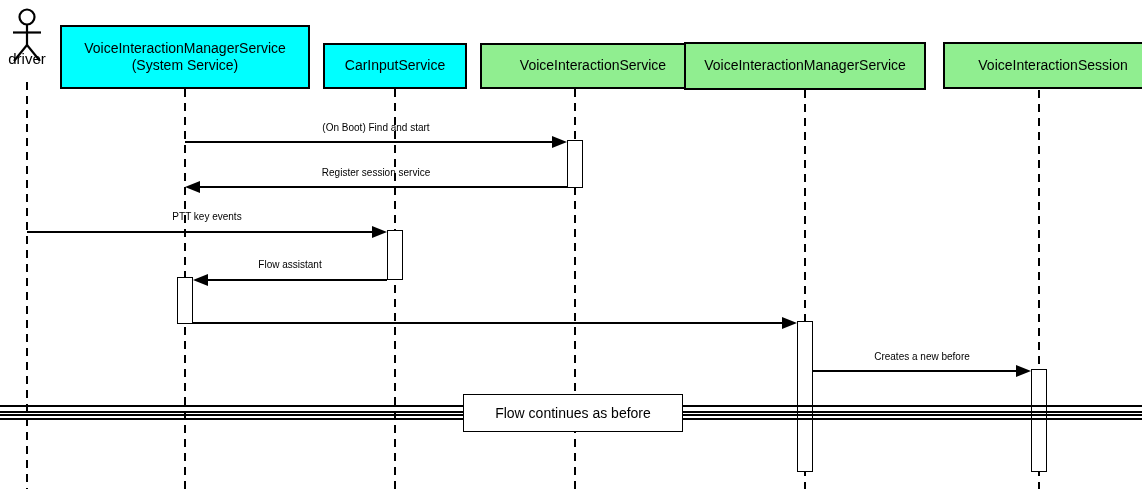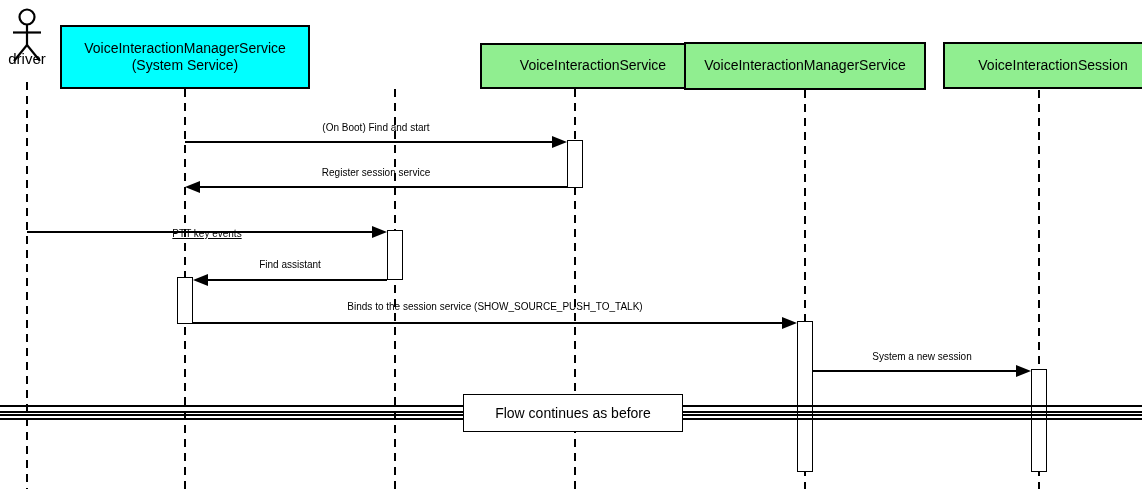--- a/index.html
+++ b/index.html
@@ -129,47 +129,49 @@
   <div class="divider-line" style="top:414px;"></div>
   <div class="divider-line" style="top:418px;"></div>
   <div class="divider-box" style="left:463px; top:394px; width:220px; height:38px;">
     <span>Flow continues as before</span>
   </div>
 
   <div class="participant cyan" style="left:60px; top:25px; width:250px; height:64px;">
     <span>VoiceInteractionManagerService
 (System Service)</span>
   </div>
+  <div class="participant cyan" style="left:323px; top:43px; width:144px; height:46px;">
+    <span>CarInputService</span>
+  </div>
   <div class="participant green" style="left:480px; top:43px; width:226px; height:46px;">
     <span>VoiceInteractionService</span>
   </div>
   <div class="participant green" style="left:684px; top:42px; width:242px; height:48px;">
     <span>VoiceInteractionManagerService</span>
   </div>
   <div class="participant green" style="left:943px; top:42px; width:220px; height:47px;">
     <span>VoiceInteractionSession</span>
   </div>
 
   <div class="msg-label" style="left:376px; top:122px;">(On Boot) Find and start</div>
   <div class="msg-line" style="left:185px; top:141px; width:367px;"></div>
   <div class="arrowhead right" style="left:552px; top:136px;"></div>
 
   <div class="msg-label" style="left:376px; top:167px;">Register session service</div>
   <div class="msg-line" style="left:200px; top:186px; width:367px;"></div>
   <div class="arrowhead left" style="left:185px; top:181px;"></div>
 
-  <div class="msg-label" style="left:207px; top:228px;text-decoration:underline;">PTT key events</div>
+  <div class="msg-label" style="left:207px; top:211px;">PTT key events</div>
   <div class="msg-line" style="left:27px; top:231px; width:345px;"></div>
   <div class="arrowhead right" style="left:372px; top:226px;"></div>
 
-  <div class="msg-label" style="left:290px; top:259px;">Find assistant</div>
+  <div class="msg-label" style="left:290px; top:259px;">Flow assistant</div>
   <div class="msg-line" style="left:208px; top:279px; width:179px;"></div>
   <div class="arrowhead left" style="left:193px; top:274px;"></div>
 
-  <div class="msg-label" style="left:495px; top:301px;">Binds to the session service (SHOW_SOURCE_PUSH_TO_TALK)</div>
   <div class="msg-line" style="left:193px; top:322px; width:589px;"></div>
   <div class="arrowhead right" style="left:782px; top:317px;"></div>
 
-  <div class="msg-label" style="left:922px; top:351px;">System a new session</div>
+  <div class="msg-label" style="left:922px; top:351px;">Creates a new before</div>
   <div class="msg-line" style="left:813px; top:370px; width:203px;"></div>
   <div class="arrowhead right" style="left:1016px; top:365px;"></div>
 
 </div>
 
 </body></html>

